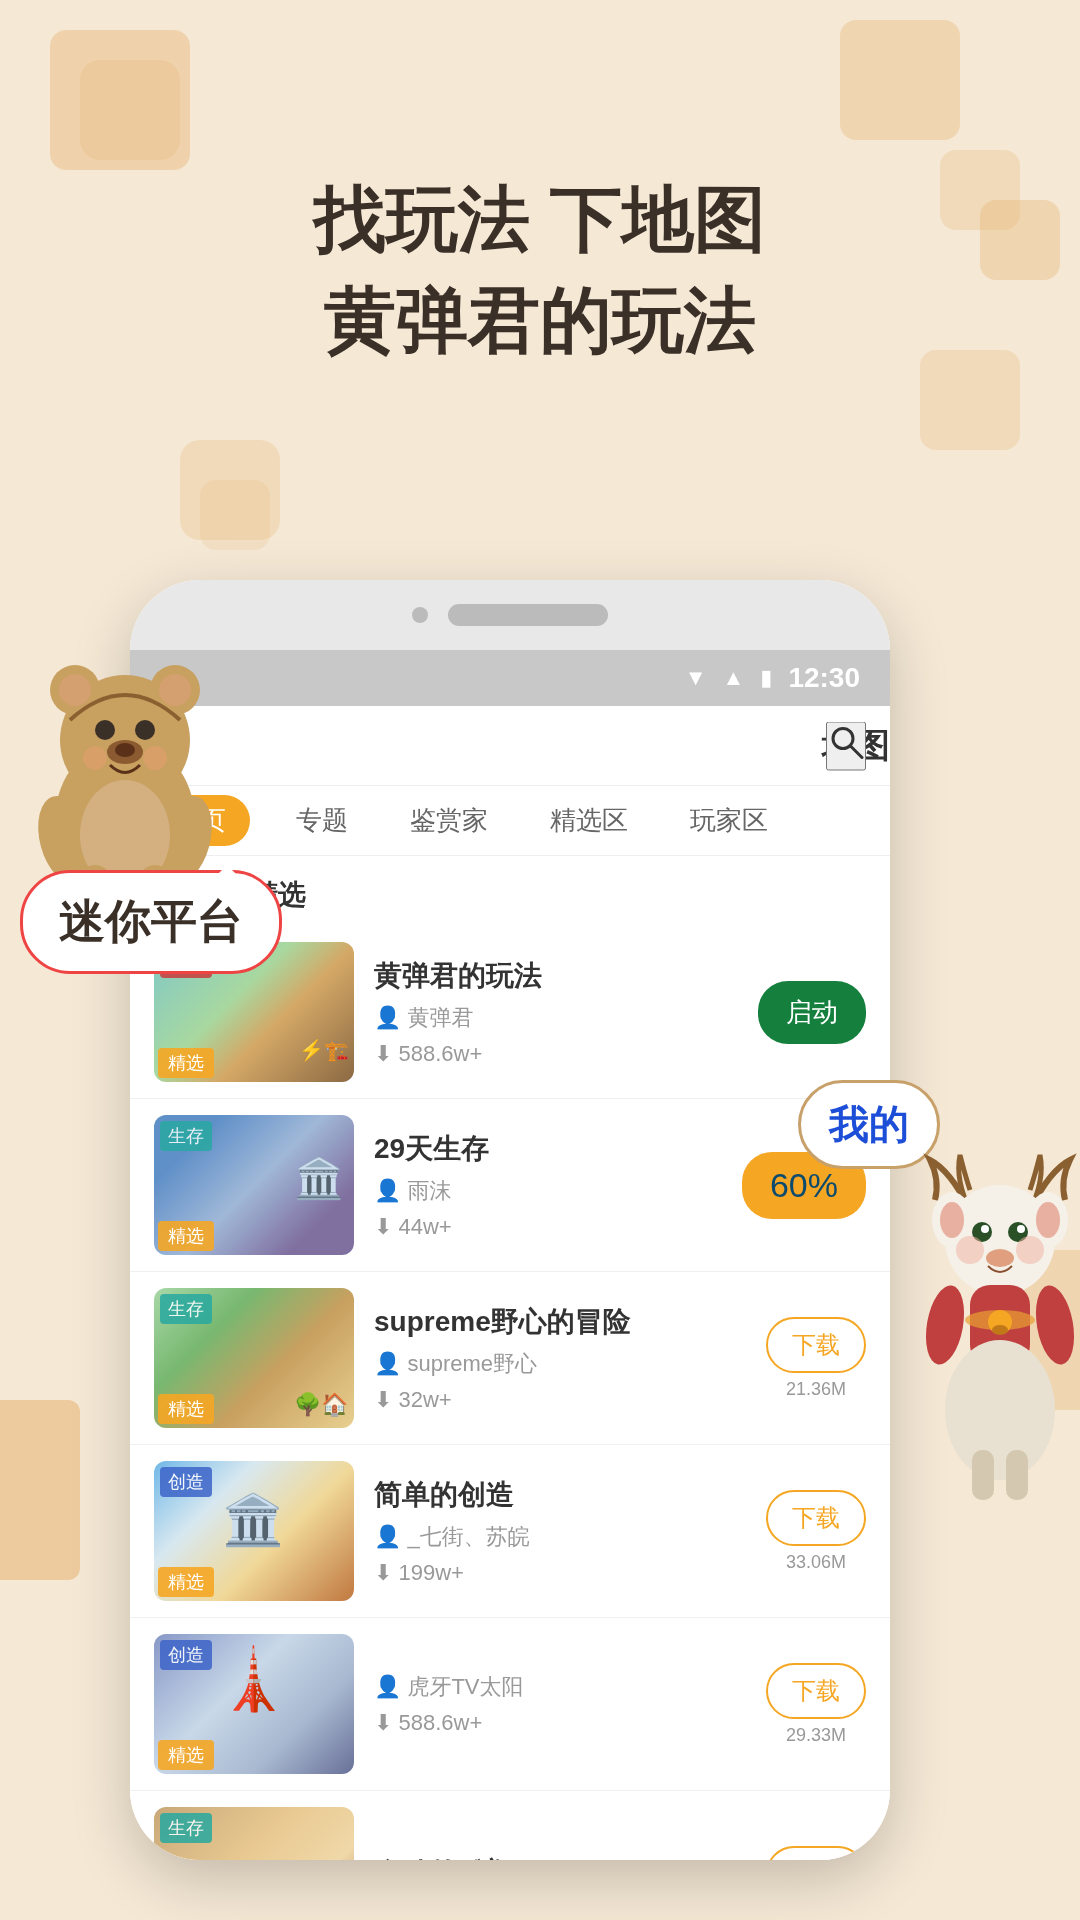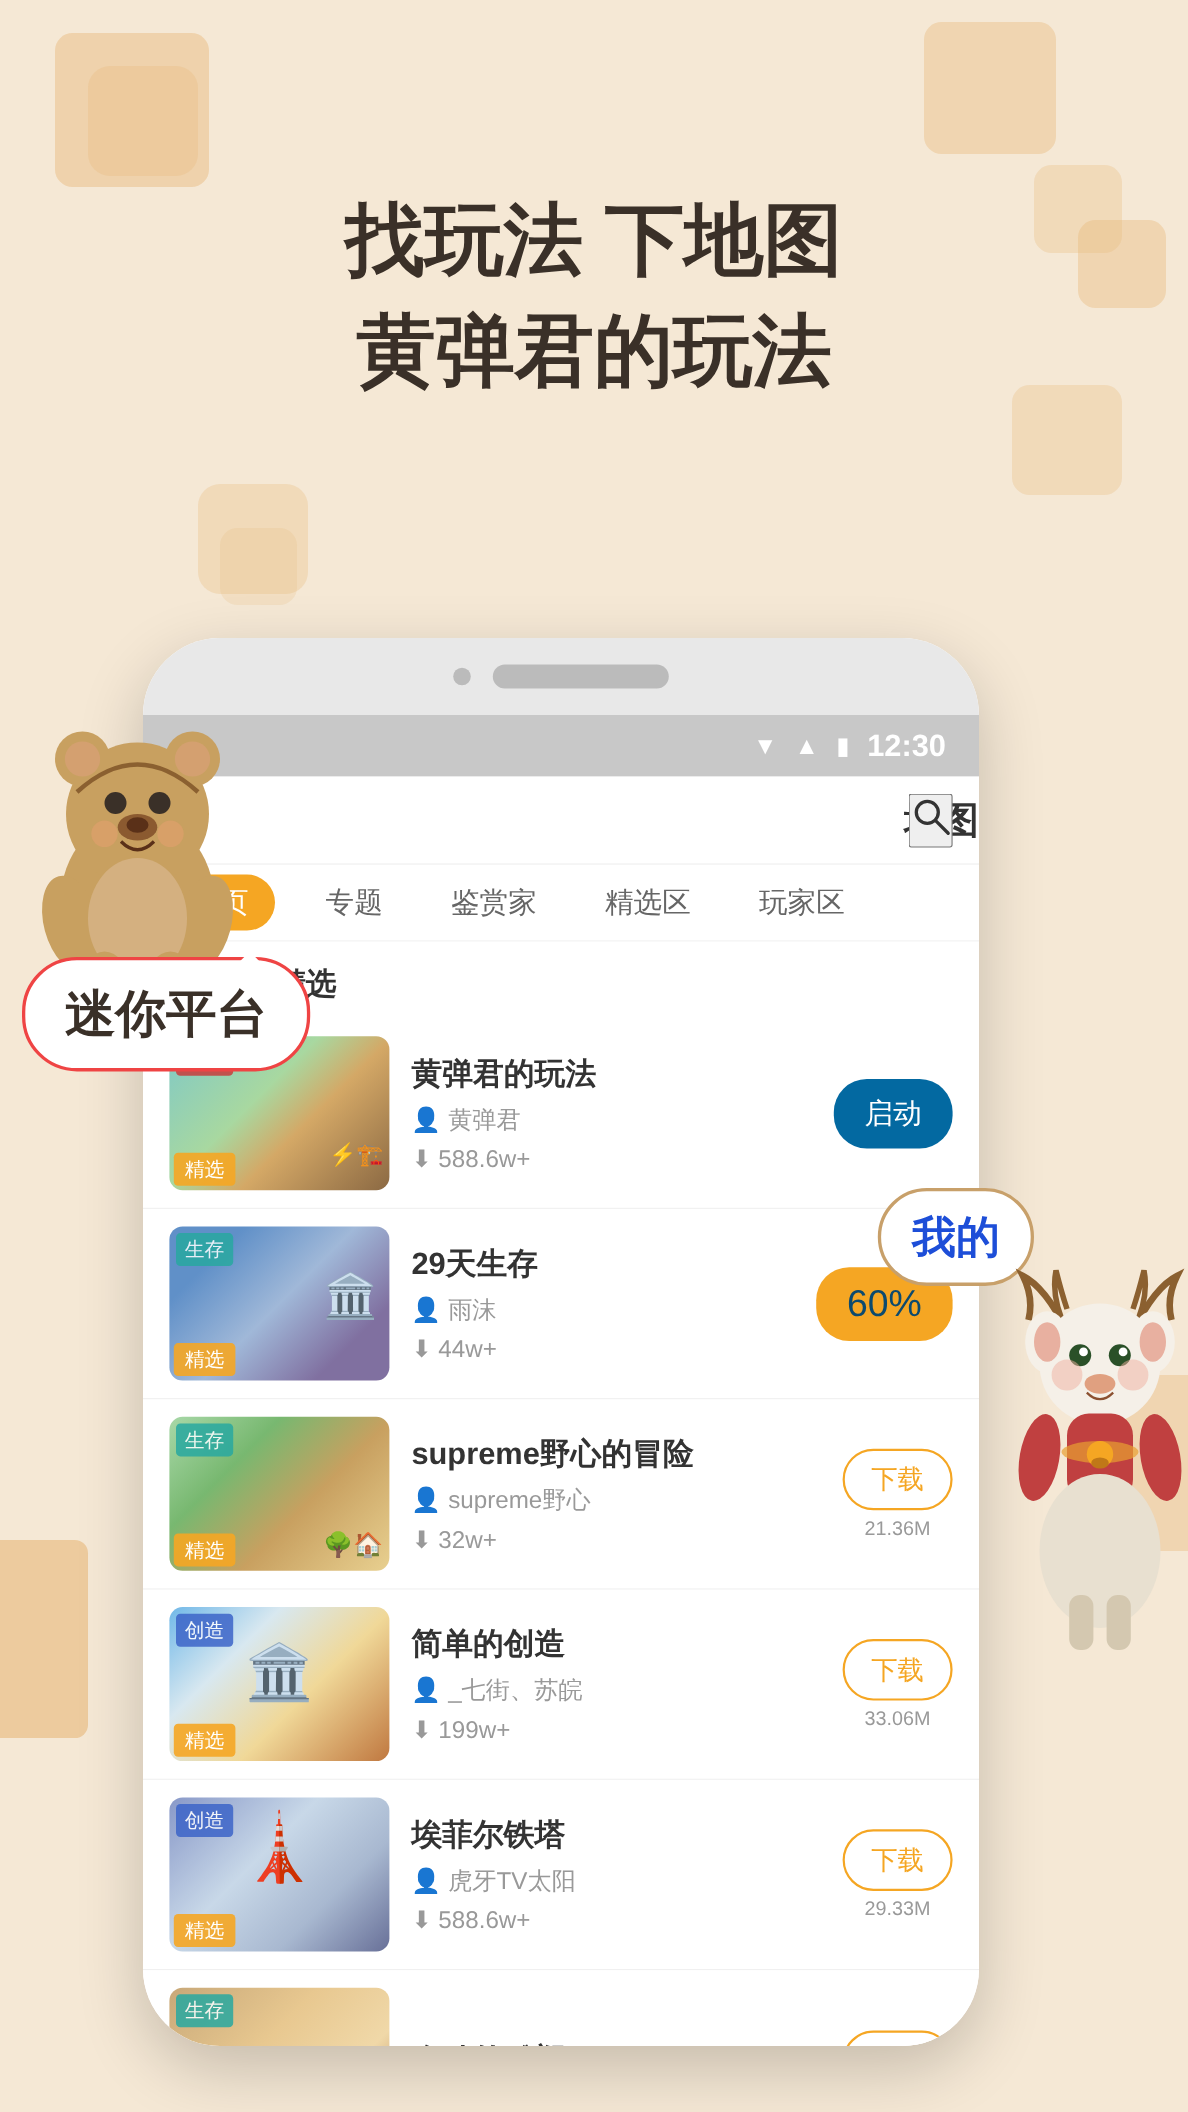--- a/index.html
+++ b/index.html
@@ -272,21 +272,21 @@
       color: #999;
       display: flex;
       align-items: center;
       gap: 6px;
     }
 
     .game-action {
       flex-shrink: 0;
     }
     .btn-start {
-      background: #0369a1;
+      background: #15803d;
       color: white;
       border: none;
       border-radius: 30px;
       padding: 14px 28px;
       font-size: 26px;
       cursor: pointer;
       white-space: nowrap;
     }
     .btn-progress {
       background: #f5a623;
@@ -601,21 +601,20 @@
       <div class="btn-download-size">33.06M</div>
     </div>
     </div>
   </div>
       <div class="game-item">
     <div class="game-thumb thumb-5">
       <span style="position:absolute;top:6px;left:6px;background:#3c64c8;opacity:0.85;color:white;font-size:18px;padding:3px 8px;border-radius:4px;">创造</span>
       <span style="position:absolute;bottom:4px;left:4px;background:rgba(245,166,35,0.9);color:white;font-size:18px;padding:3px 10px;border-radius:4px;">精选</span>
     </div>
     <div class="game-info">
-      <div class="game-name">埃菲尔铁塔</div>
       <div class="game-author">
         <span>👤</span>
         虎牙TV太阳
       </div>
       <div class="game-downloads">
         <span>⬇</span>
         588.6w+
       </div>
     </div>
     <div class="game-action">

